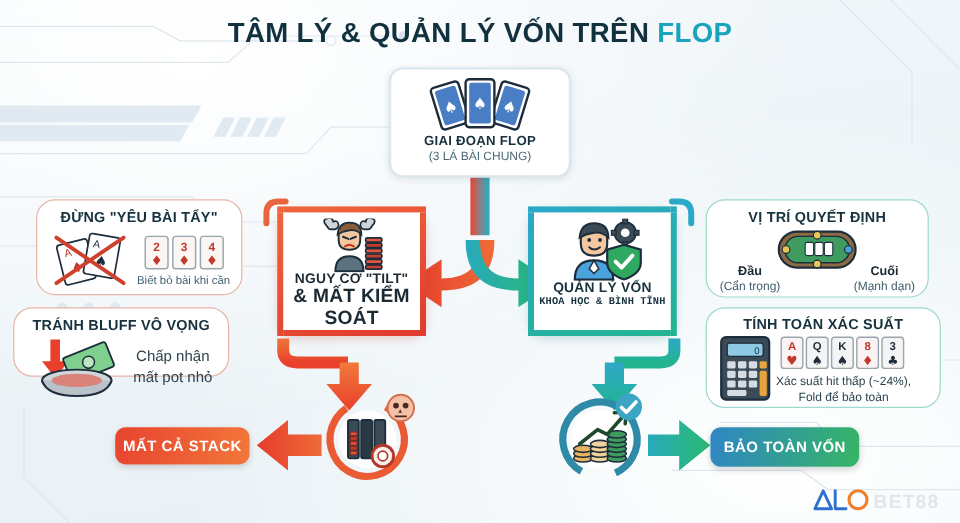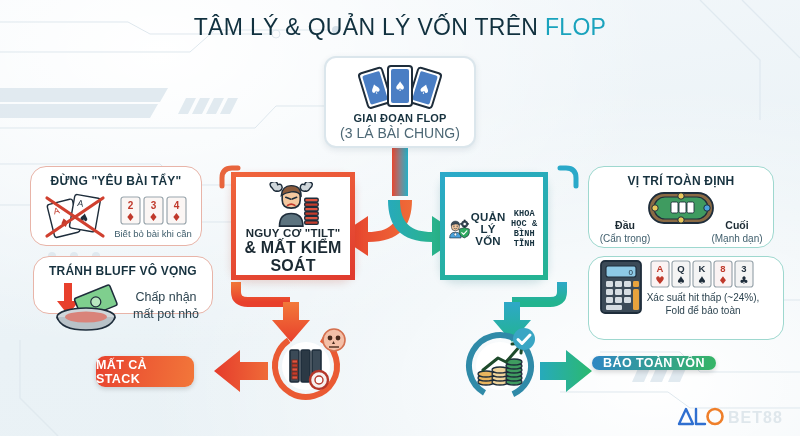--- a/index.html
+++ b/index.html
@@ -15,99 +15,99 @@
       radial-gradient(ellipse at 20% 12%, #ffffff 0%, rgba(255,255,255,0) 55%),
       radial-gradient(ellipse at 82% 88%, #ffffff 0%, rgba(255,255,255,0) 55%),
       linear-gradient(170deg,#f4f8fb 0%,#eaf2f6 60%,#e9f1f5 100%);
     overflow:hidden;
   }
   .bg-svg{position:absolute;inset:0;width:800px;height:436px;pointer-events:none;}
 
   
   .title{
     position:absolute;top:14px;left:0;width:800px;text-align:center;
-    font-size:23px;font-weight:normal;letter-spacing:.3px;color:#11313f;
+    font-size:23px;font-weight:bold;letter-spacing:.3px;color:#11313f;
     white-space:nowrap;
   }
   .title .accent{color:#1aa3bd;}
 
   
   .node{
     position:absolute;box-sizing:border-box;background:#fff;
     border-radius:14px;text-align:center;
   }
 
   
   #central{
     left:324px;top:56px;width:152px;height:92px;
     border:2px solid #dbe6ec;border-radius:12px;
     box-shadow:0 2px 6px rgba(30,60,80,.10);
     display:flex;flex-direction:column;align-items:center;justify-content:flex-start;
     padding-top:6px;
   }
   #central .ttl{font-size:11px;font-weight:bold;color:#17323f;margin-top:2px;letter-spacing:.2px;}
-  #central .sub{font-size:14px;color:#4d6875;margin-top:1px;}
+  #central .sub{font-size:10px;color:#4d6875;margin-top:1px;}
 
   
   #node-tilt{
     left:231px;top:172px;width:124px;height:108px;
     border:5px solid;border-image:linear-gradient(160deg,#f0653c,#e03b2e) 1;
     border-radius:16px;
     background:#fff;
     box-shadow:0 3px 8px rgba(180,50,30,.18);
     display:flex;flex-direction:column;align-items:center;justify-content:flex-start;
     padding-top:5px;
   }
   #node-tilt .l1{font-size:11.5px;font-weight:bold;color:#1b2a33;letter-spacing:.2px;}
   #node-tilt .l2{font-size:16px;font-weight:bold;color:#1b2a33;letter-spacing:.2px;}
 
   
   #node-bankroll{
-    left:440px;top:172px;width:108px;height:108px;
+    left:440px;top:172px;width:124px;height:108px;
     border:5px solid;border-image:linear-gradient(160deg,#2aa9c9,#24b392) 1;
     border-radius:16px;background:#fff;
     box-shadow:0 3px 8px rgba(20,110,120,.18);
-    display:flex;flex-direction:row;align-items:center;justify-content:flex-start;
+    display:flex;flex-direction:column;align-items:center;justify-content:flex-start;
     padding-top:5px;
   }
   #node-bankroll .l1{font-size:11.5px;font-weight:bold;color:#17323f;letter-spacing:.2px;}
   #node-bankroll .l2{font-size:8.6px;font-weight:bold;color:#17323f;letter-spacing:.1px;font-family:Liberation Mono, monospace;}
 
   
   .callout{
     position:absolute;box-sizing:border-box;background:#fff;border-radius:16px;
     border:1.6px solid #e8b4a8;
   }
   .callout.teal{border-color:#9ed8cf;}
   .callout .hd{
     text-align:center;font-weight:bold;color:#17323f;letter-spacing:.2px;
   }
 
   
   #co-ace{left:30px;top:166px;width:172px;height:80px;}
   #co-ace .hd{font-size:12px;margin-top:7px;}
-  #co-bluff{left:33px;top:256px;width:180px;height:58px;}
+  #co-bluff{left:11px;top:256px;width:180px;height:58px;}
   #co-bluff .hd{font-size:12px;margin-top:7px;}
 
   
   #co-pos{left:588px;top:166px;width:186px;height:82px;}
   #co-pos .hd{font-size:12px;margin-top:7px;}
   #co-odds{left:588px;top:256px;width:196px;height:84px;}
   #co-odds .hd{font-size:12px;margin-top:6px;}
 
   
   .pill{
     position:absolute;box-sizing:border-box;border-radius:9px;
     display:flex;align-items:center;justify-content:center;
     color:#fff;font-weight:bold;font-size:12.5px;letter-spacing:.4px;
     box-shadow:0 2px 5px rgba(0,0,0,.16);
   }
-  #pill-loss{left:96px;top:356px;width:98px;height:31px;
+  #pill-loss{left:96px;top:356px;width:112px;height:31px;
     background:linear-gradient(100deg,#e8432f 0%,#f2773a 100%);}
-  #pill-save{left:592px;top:356px;width:124px;height:14px;
+  #pill-save{left:592px;top:356px;width:124px;height:33px;
     background:linear-gradient(100deg,#2f86c4 0%,#36b565 100%);}
 
   
   .ring{position:absolute;}
 
   
   #wm{position:absolute;left:676px;top:404px;width:112px;height:26px;}
 
   .ic{display:block;}
 </style>
@@ -347,21 +347,21 @@
         <path d="M23 38 q4 13 29 13 q25 0 29 -13" fill="#b8c2c8" stroke="#1e2d3b" stroke-width="1.6"></path>
         <ellipse cx="52" cy="38" rx="21" ry="5.5" fill="#d9837a"></ellipse>
       </g>
       <text x="132" y="22" font-size="12.5" fill="#2d4450" text-anchor="middle" font-family="Liberation Sans, sans-serif">Chấp nhận</text>
       <text x="132" y="39" font-size="12.5" fill="#2d4450" text-anchor="middle" font-family="Liberation Sans, sans-serif">mất pot nhỏ</text>
       <polygon points="180,14 189,22 180,30" fill="#fff" stroke="#e8b4a8" stroke-width="1.6"></polygon>
     </svg>
   </div>
 
   <div class="callout teal" id="co-pos">
-    <div class="hd">VỊ TRÍ TOÀN ĐỊNH</div>
+    <div class="hd">VỊ TRÍ QUYẾT ĐỊNH</div>
     <svg width="184" height="58" viewBox="0 0 184 58" style="display:block;margin-top:1px;">
       <g>
         <rect x="60" y="4" width="64" height="30" rx="15" fill="#8a6a44" stroke="#1e2d3b" stroke-width="1.8"></rect>
         <rect x="65" y="8" width="54" height="22" rx="11" fill="#3f9b60" stroke="#1e2d3b" stroke-width="1.2"></rect>
         <rect x="82" y="13" width="7" height="11" rx="1.5" fill="#fff" stroke="#1e2d3b" stroke-width=".9"></rect>
         <rect x="90" y="13" width="7" height="11" rx="1.5" fill="#fff" stroke="#1e2d3b" stroke-width=".9"></rect>
         <rect x="98" y="13" width="7" height="11" rx="1.5" fill="#fff" stroke="#1e2d3b" stroke-width=".9"></rect>
         <circle cx="92" cy="7" r="3.2" fill="#e8c75a" stroke="#1e2d3b" stroke-width="1"></circle>
         <circle cx="92" cy="31" r="3.2" fill="#e8c75a" stroke="#1e2d3b" stroke-width="1"></circle>
         <circle cx="66" cy="19" r="3.2" fill="#e8c75a" stroke="#1e2d3b" stroke-width="1"></circle>
@@ -369,20 +369,21 @@
       </g>
       <text x="36" y="40" font-size="10.5" font-weight="bold" fill="#1b2a33" text-anchor="middle" font-family="Liberation Sans, sans-serif">Đầu</text>
       <text x="36" y="53" font-size="10" fill="#42606e" text-anchor="middle" font-family="Liberation Sans, sans-serif">(Cẩn trọng)</text>
       <text x="148" y="40" font-size="10.5" font-weight="bold" fill="#1b2a33" text-anchor="middle" font-family="Liberation Sans, sans-serif">Cuối</text>
       <text x="148" y="53" font-size="10" fill="#42606e" text-anchor="middle" font-family="Liberation Sans, sans-serif">(Mạnh dạn)</text>
       <polygon points="-2,10 -11,18 -2,26" fill="#fff" stroke="#9ed8cf" stroke-width="1.6"></polygon>
     </svg>
   </div>
 
   <div class="callout teal" id="co-odds">
+    <div class="hd">TÍNH TOÁN XÁC SUẤT</div>
     <svg width="194" height="60" viewBox="0 0 194 60" style="display:block;margin-top:0px;">
       <g>
         <rect x="12" y="4" width="40" height="52" rx="4" fill="#3b4a57" stroke="#1e2d3b" stroke-width="1.8"></rect>
         <rect x="17" y="9" width="30" height="11" rx="2" fill="#8ecae6" stroke="#1e2d3b" stroke-width="1.1"></rect>
         <text x="44" y="18" font-size="8" fill="#1e2d3b" text-anchor="end" font-family="Liberation Sans, sans-serif">0</text>
         <g fill="#d6dde2">
           <rect x="17" y="24" width="7" height="6" rx="1.2"></rect>
             <rect x="26" y="24" width="7" height="6" rx="1.2"></rect>
             <rect x="35" y="24" width="7" height="6" rx="1.2"></rect>
           <rect x="17" y="32" width="7" height="6" rx="1.2"></rect>

